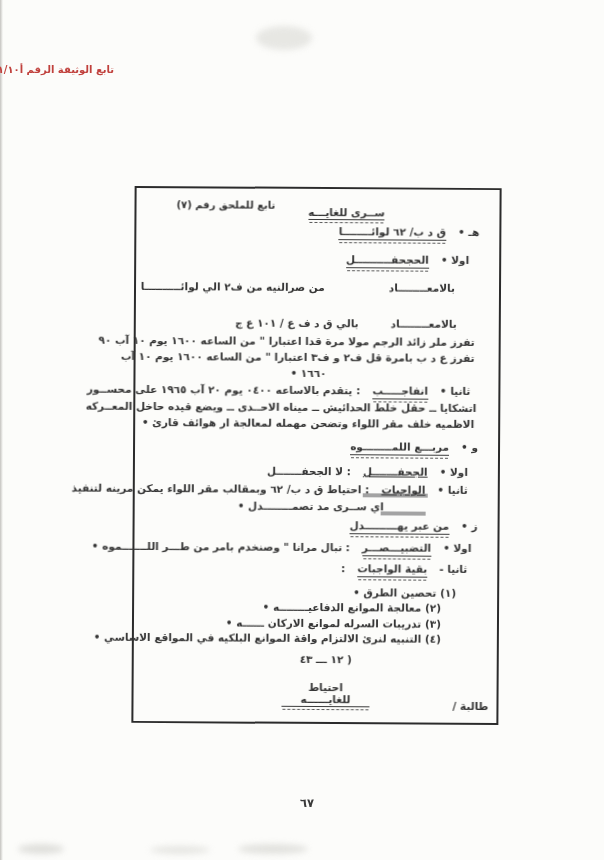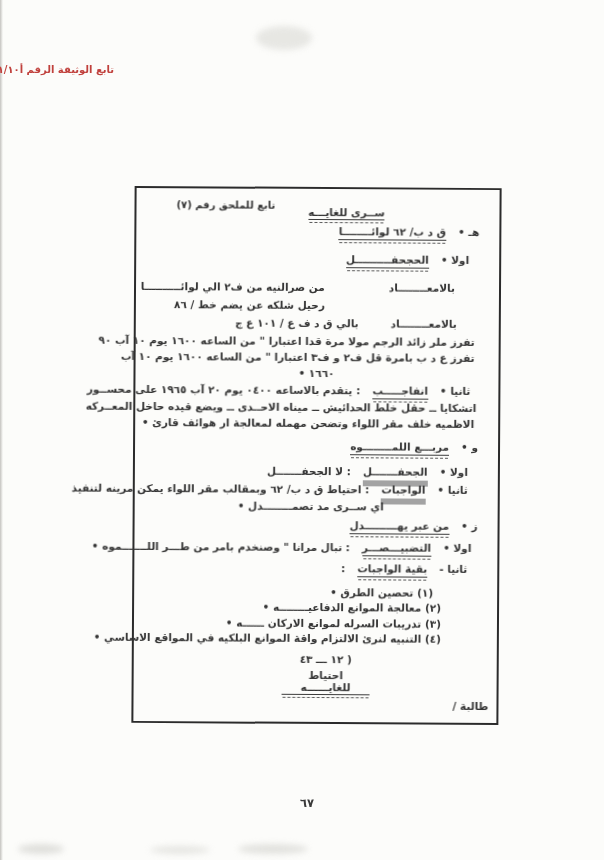--- a/index.html
+++ b/index.html
@@ -29,33 +29,33 @@
     border:2px solid #2b2b2b;background:transparent;
     transform:rotate(.35deg);
   }
   .box-content{
     position:absolute;inset:0;
     color:#343434;font-weight:700;filter:blur(.3px);
   }
   .note{position:absolute;left:33px;top:11px;font-size:10px;direction:rtl;white-space:nowrap;margin-left:7px;}
   .topclass{position:absolute;left:168px;top:17px;width:84px;text-align:center;
     font-size:10.5px;direction:rtl;white-space:nowrap;}
-  .u{border-bottom:6px solid #a3a3a3;padding-bottom:2px;}
+  .u{border-bottom:4px solid #a3a3a3;padding-bottom:15px;text-decoration:underline;}
   .u2{border-bottom:1px solid #3a3a3a;padding-bottom:1px;position:relative;display:inline-block;}
   .u2::after{content:"";position:absolute;left:1px;right:1px;bottom:-4px;
     border-bottom:1px dashed #5a5a5a;}
   .ln{
     position:absolute;direction:rtl;white-space:nowrap;
     display:flex;align-items:baseline;gap:12px;
     font-size:10.5px;line-height:13px;
   }
   .mk{flex:none;}
   .footcol{position:absolute;left:148px;top:464px;width:88px;text-align:center;
     direction:rtl;font-size:10.5px;}
-  .footcol .ref{margin-bottom:4px;}
+  .footcol .ref{margin-bottom:16px;}
   .sig{position:absolute;right:8px;top:510px;font-size:10.5px;direction:rtl;white-space:nowrap;margin-left:20px;}
   .pagenum{
     position:absolute;left:0;top:796px;width:604px;text-align:center;
     font-size:11.5px;font-weight:700;color:#3a3a3a;filter:blur(.25px);
     transform:translateX(5px);
   }
 </style>
 </head>
 <body>
 
@@ -81,38 +81,35 @@
     <div class="ln" style="top:64px;right:30px">
       <span class="mk">اولا •</span>
       <span class="u2">الحجحفــــــــــل</span>
     </div>
 
     <div class="ln" style="top:92px;right:44px;gap:64px">
       <span class="mk">بالامعــــــــاد</span>
       <span>من صرالنيه من ف٢ الي لوائــــــــــا</span>
     </div>
 
-    <div class="ln" style="top:110px;right:174px">
-      <span>رحيل شلكه عن يضم خط / ٨٦</span>
-    </div>
 
     <div class="ln" style="top:128px;right:42px;gap:32px">
       <span class="mk">بالامعــــــــاد</span>
       <span>بالي ق د ف ع / ١٠١ ع ج</span>
     </div>
 
     <div class="ln" style="top:146px;right:24px">
       <span>تفرز ملر زائد الرجم مولا مرة قدا اعتبارا " من الساعه ١٦٠٠ يوم ١٠ آب ٩٠</span>
     </div>
 
     <div class="ln" style="top:162px;right:24px">
       <span>تفرز ع د ب بامرة قل ف٢ و ف٣ اعتبارا " من الساعه ١٦٠٠ يوم ١٠ آب</span>
     </div>
 
-    <div class="ln" style="top:178px;right:164px">
+    <div class="ln" style="top:178px;right:172px">
       <span>١٦٦٠ •</span>
     </div>
 
     <div class="ln" style="top:195px;right:28px">
       <span class="mk">ثانيا •</span>
       <span class="u2">انفاجـــــب</span>
       <span>: يتقدم بالاساعه ٠٤٠٠ يوم ٢٠ آب ١٩٦٥ على محســور</span>
     </div>
 
     <div class="ln" style="top:212px;right:22px">
@@ -154,21 +151,21 @@
       <span class="u2">التضبيـــصـــر</span>
       <span>: تبال مرانا " وصنخدم بامر من طـــر اللـــــــموه •</span>
     </div>
 
     <div class="ln" style="top:373px;right:30px">
       <span class="mk">ثانيا -</span>
       <span class="u2">بقية الواجبات</span>
       <span>:</span>
     </div>
 
-    <div class="ln" style="top:397px;right:64px">
+    <div class="ln" style="top:397px;right:41px">
       <span>(١) تحصين الطرق •</span>
     </div>
     <div class="ln" style="top:412px;right:56px">
       <span>(٢) معالجة الموانع الدفاعيــــــــه •</span>
     </div>
     <div class="ln" style="top:428px;right:56px">
       <span>(٣) تدريبات السرله لموانع الاركان ــــــه •</span>
     </div>
     <div class="ln" style="top:443px;right:56px">
       <span>(٤) التنبيه لنرئ الالتزام واقة الموانع البلكيه في المواقع الاساسي •</span>

